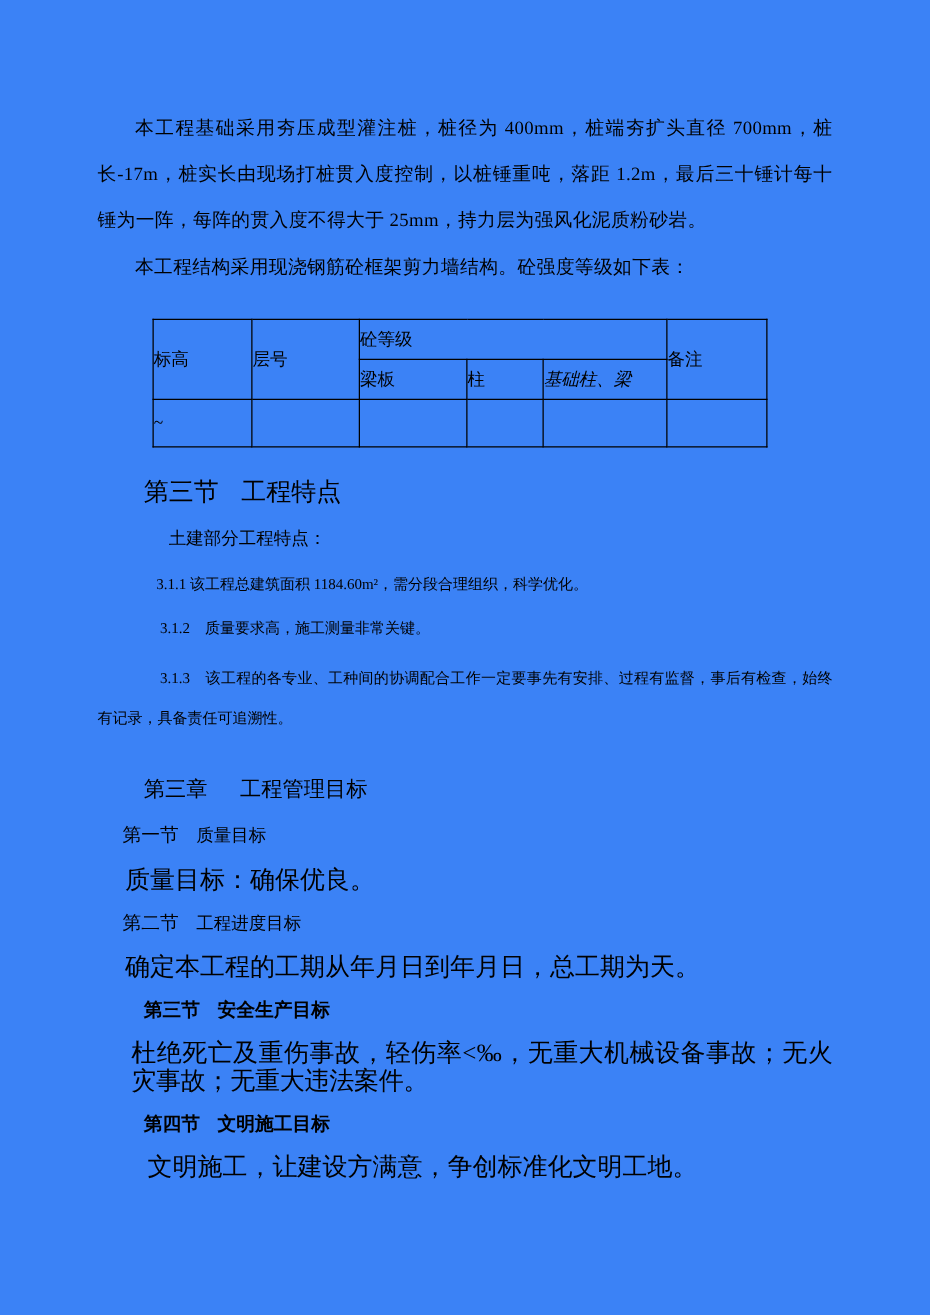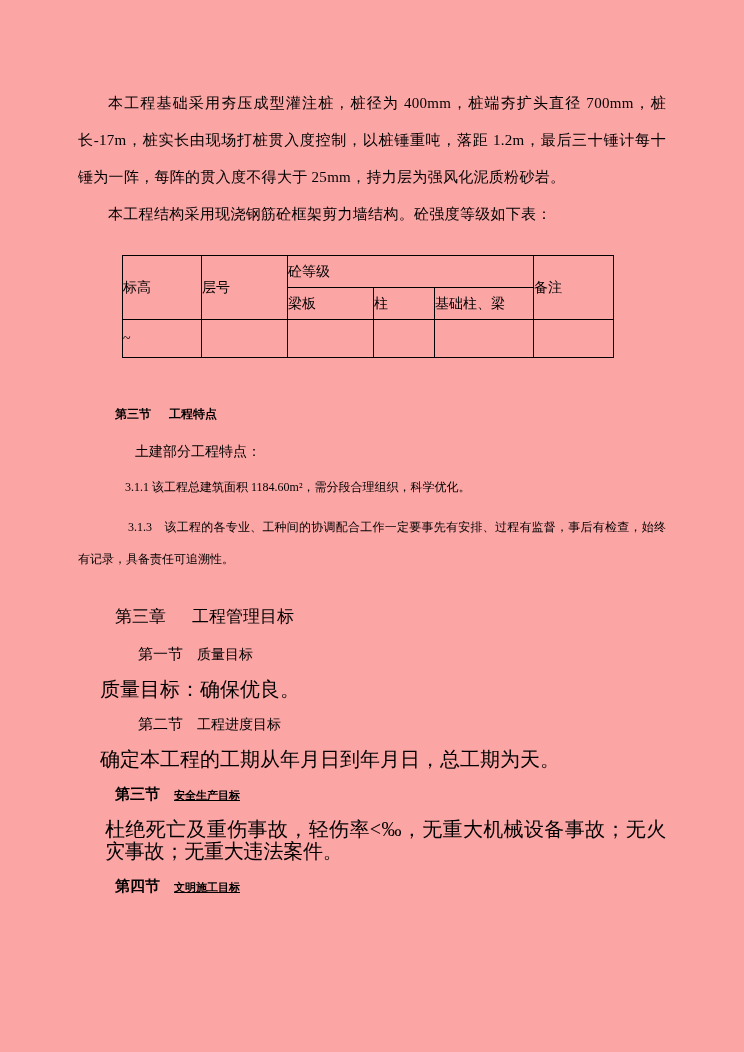--- a/index.html
+++ b/index.html
@@ -1,21 +1,21 @@
 <!DOCTYPE html>
 <html><head>
 <meta charset="utf-8">
 <style>
   html, body { margin: 0; padding: 0; background: #ffffff; }
   .page {
     position: relative;
     width: 744px;
     height: 1052px;
     margin: 0 auto;
-    background: #fca5a5;
+    background: #3b82f6;
     box-sizing: border-box;
     padding: 85px 78px 0 78px;
     font-family: "Liberation Serif", "DejaVu Serif", serif;
     color: #000000;
     overflow: hidden;
   }
   p { margin: 0; }
   .body-para {
     font-size: 15px;
     line-height: 37px;
@@ -34,28 +34,28 @@
     font-size: 14px;
     padding: 0;
   }
   .hr1 { height: 32px; }
   .hr2 { height: 32px; }
   .dr  { height: 38px; }
   .w1 { width: 78px; }
   .w2 { width: 85px; }
   .w3 { width: 85px; }
   .w4 { width: 60px; }
-  .w5 { width: 98px; }
+  .w5 { width: 98px; font-style: italic; }
   .w6 { width: 79px; }
   td.top-align { vertical-align: top; padding-top: 7px; }
 
   .sec-head {
-    margin: 44px 0 0 37px;
-    font-size: 12px;
-    font-weight: bold;
+    margin: 24px 0 0 37px;
+    font-size: 20px;
+    font-weight: normal;
     line-height: 24px;
   }
   .sec-head .gap { display: inline-block; width: 18px; }
   .sub-intro {
     margin: 15px 0 0 57px;
     font-size: 14px;
     line-height: 22px;
   }
   .item {
     font-size: 12px;
@@ -68,29 +68,29 @@
 
   .chapter-head {
     margin: 29px 0 0 37px;
     font-size: 17px;
     font-weight: normal;
     line-height: 26px;
   }
   .chapter-head .gap { display: inline-block; width: 26px; }
 
   .sub-head {
-    margin: 12px 0 0 60px;
+    margin: 12px 0 0 20px;
     font-size: 15px;
     font-weight: normal;
     line-height: 24px;
   }
   .sub-head .gap { display: inline-block; width: 14px; }
   .sub-head .title { font-size: 14px; }
   .sub-head.bold { font-weight: bold; margin-left: 37px; }
-  .sub-head.bold .title { font-size: 11px; text-decoration: underline; }
+  .sub-head.bold .title { font-size: 15px; }
 
   .goal-body {
     font-size: 20px;
     line-height: 22px;
     margin: 11px 0 0 22px;
     text-align: justify;
   }
   .goal-body.gb2 { margin-left: 22px; }
   .goal-body.gb3 { margin-left: 27px; letter-spacing: -0.2px; }
   .goal-body.gb4 { margin-left: 40px; }
@@ -125,28 +125,30 @@
         <td></td>
       </tr>
     </tbody>
   </table>
 
   <h2 class="sec-head"><span>第三节</span><span class="gap"></span><span>工程特点</span></h2>
 
   <p class="sub-intro">土建部分工程特点：</p>
 
   <p class="item item-311">3.1.1 该工程总建筑面积 1184.60m²，需分段合理组织，科学优化。</p>
+  <p class="item item-312">3.1.2　质量要求高，施工测量非常关键。</p>
   <p class="item item-313">3.1.3　该工程的各专业、工种间的协调配合工作一定要事先有安排、过程有监督，事后有检查，始终有记录，具备责任可追溯性。</p>
 
   <h1 class="chapter-head"><span>第三章</span><span class="gap"></span><span>工程管理目标</span></h1>
 
   <h3 class="sub-head"><span>第一节</span><span class="gap"></span><span class="title">质量目标</span></h3>
   <p class="goal-body">质量目标：确保优良。</p>
 
   <h3 class="sub-head"><span>第二节</span><span class="gap"></span><span class="title">工程进度目标</span></h3>
   <p class="goal-body gb2">确定本工程的工期从年月日到年月日，总工期为天。</p>
 
   <h3 class="sub-head bold"><span>第三节</span><span class="gap"></span><span class="title">安全生产目标</span></h3>
   <p class="goal-body gb3">杜绝死亡及重伤事故，轻伤率&lt;‰，无重大机械设备事故；无火灾事故；无重大违法案件。</p>
 
   <h3 class="sub-head bold"><span>第四节</span><span class="gap"></span><span class="title">文明施工目标</span></h3>
+  <p class="goal-body gb4">文明施工，让建设方满意，争创标准化文明工地。</p>
 
 </div>
 
 </body></html>

